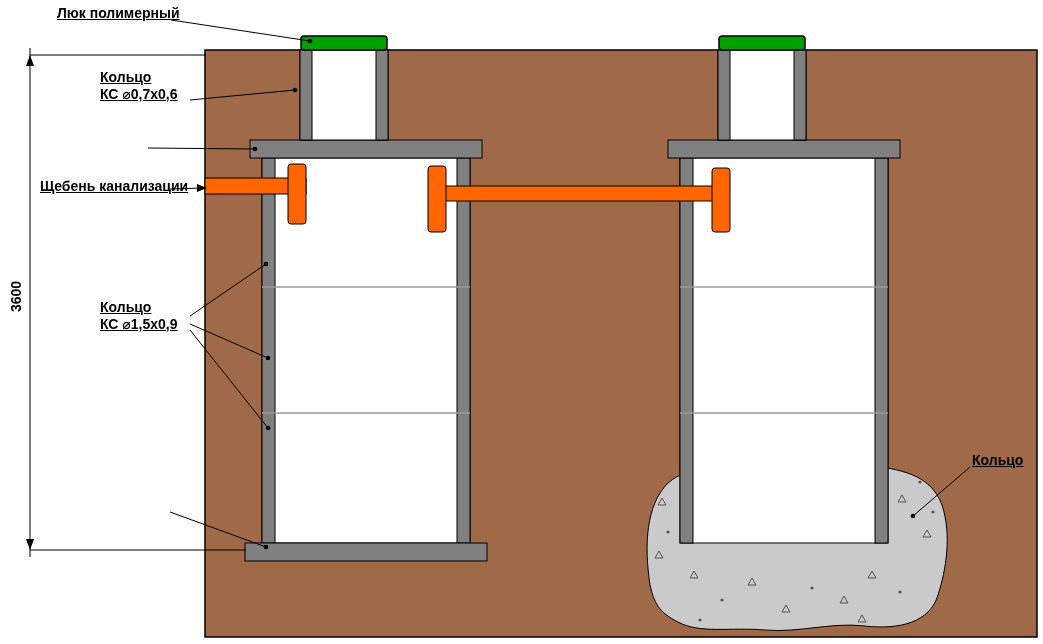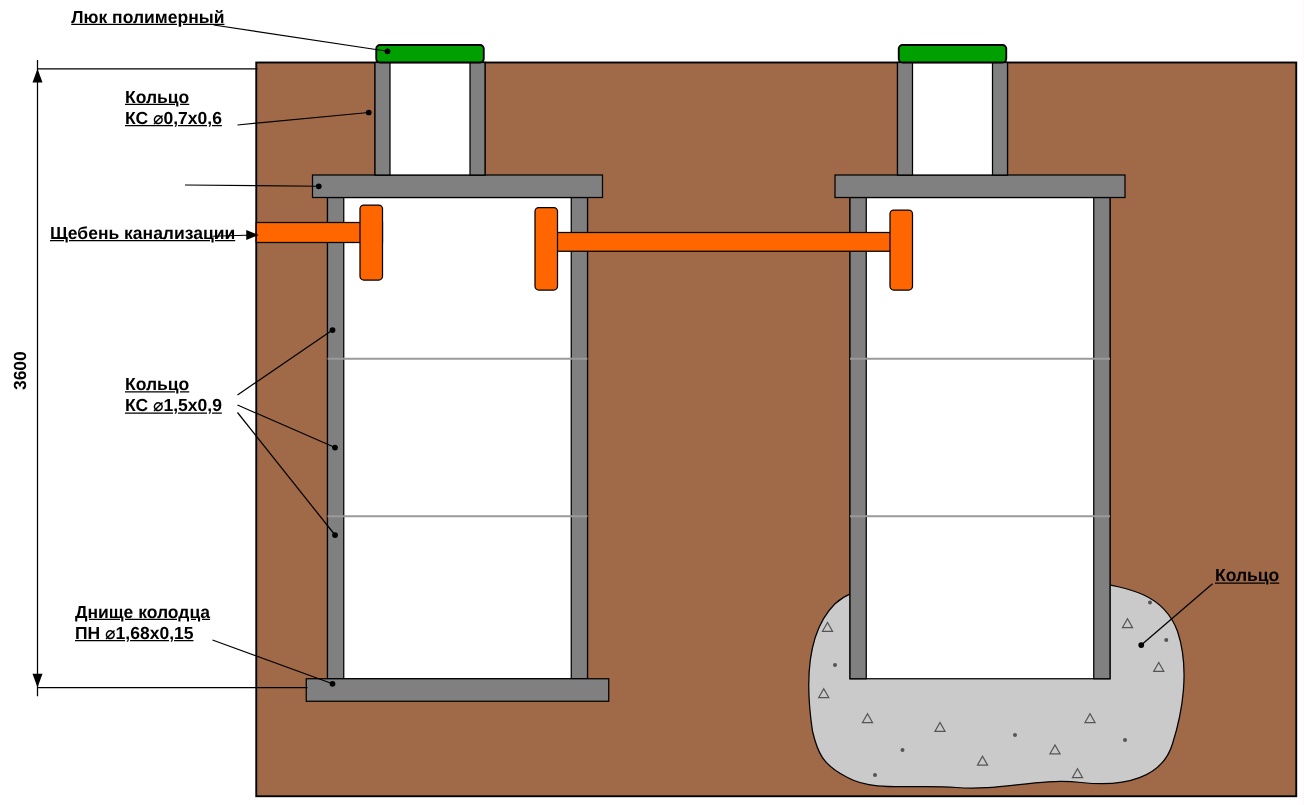--- a/index.html
+++ b/index.html
@@ -159,22 +159,18 @@
   </div>
 
 
   <div class="label" style="left:40px; top:178px">Щебень канализации</div>
 
   <div class="label" style="left:100px; top:299px">
     <div>Кольцо</div>
     <div>КС ⌀1,5x0,9</div>
   </div>
 
-  <div class="label" style="left:60px; top:481px">
-    <div>Днище колодца</div>
-    <div>ПН ⌀1,68x0,15</div>
-  </div>
 
   <div class="label" style="left:972px; top:452px">Кольцо</div>
 
   <div class="label dim">3600</div>
 
 </div>
 
 </body></html>

